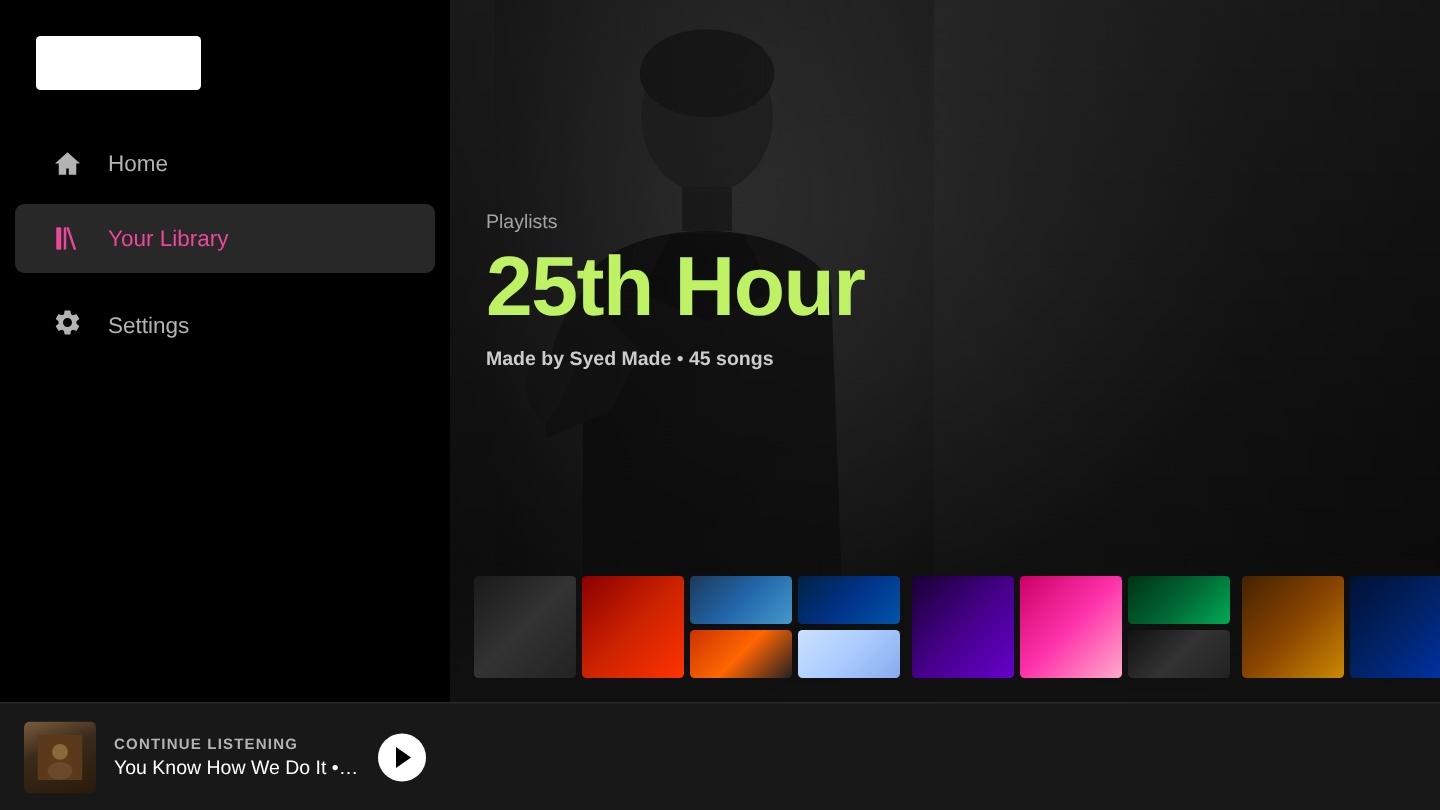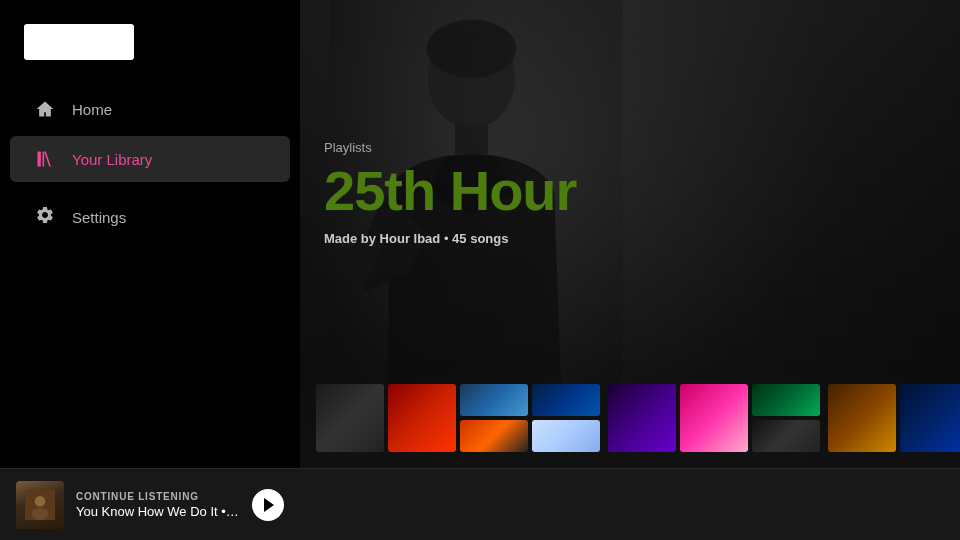--- a/index.html
+++ b/index.html
@@ -212,21 +212,21 @@
     #playlist-type {
       font-size: 13px;
       font-weight: 500;
       color: #a3a3a3;
       margin-bottom: 8px;
     }
 
     #playlist-title {
       font-size: 56px;
       font-weight: 900;
-      color: #4d7c0f;
+      color: #bef264;
       line-height: 1;
       margin-bottom: 12px;
       letter-spacing: -1px;
     }
 
     #playlist-meta {
       font-size: 13px;
       color: #ccc;
     }
 
@@ -387,21 +387,21 @@
 
       <path d="M120 160 L100 200 L145 220 L190 200 L170 160 Z" fill="#0a0a0a"></path>
     </svg>
     <div id="dark-overlay"></div>
   </div>
 
   <div id="playlist-info">
     <div id="playlist-type">Playlists</div>
     <div id="playlist-title">25th Hour</div>
     <div id="playlist-meta">
-      <span>Made by Hour Ibad</span>
+      <span>Made by Syed Made</span>
       •
       <span>45 songs</span>
     </div>
   </div>
 
   <div id="album-grid">
     <div class="album-thumb album-1"></div>
     <div class="album-thumb album-2"></div>
 
     <div class="album-group">

